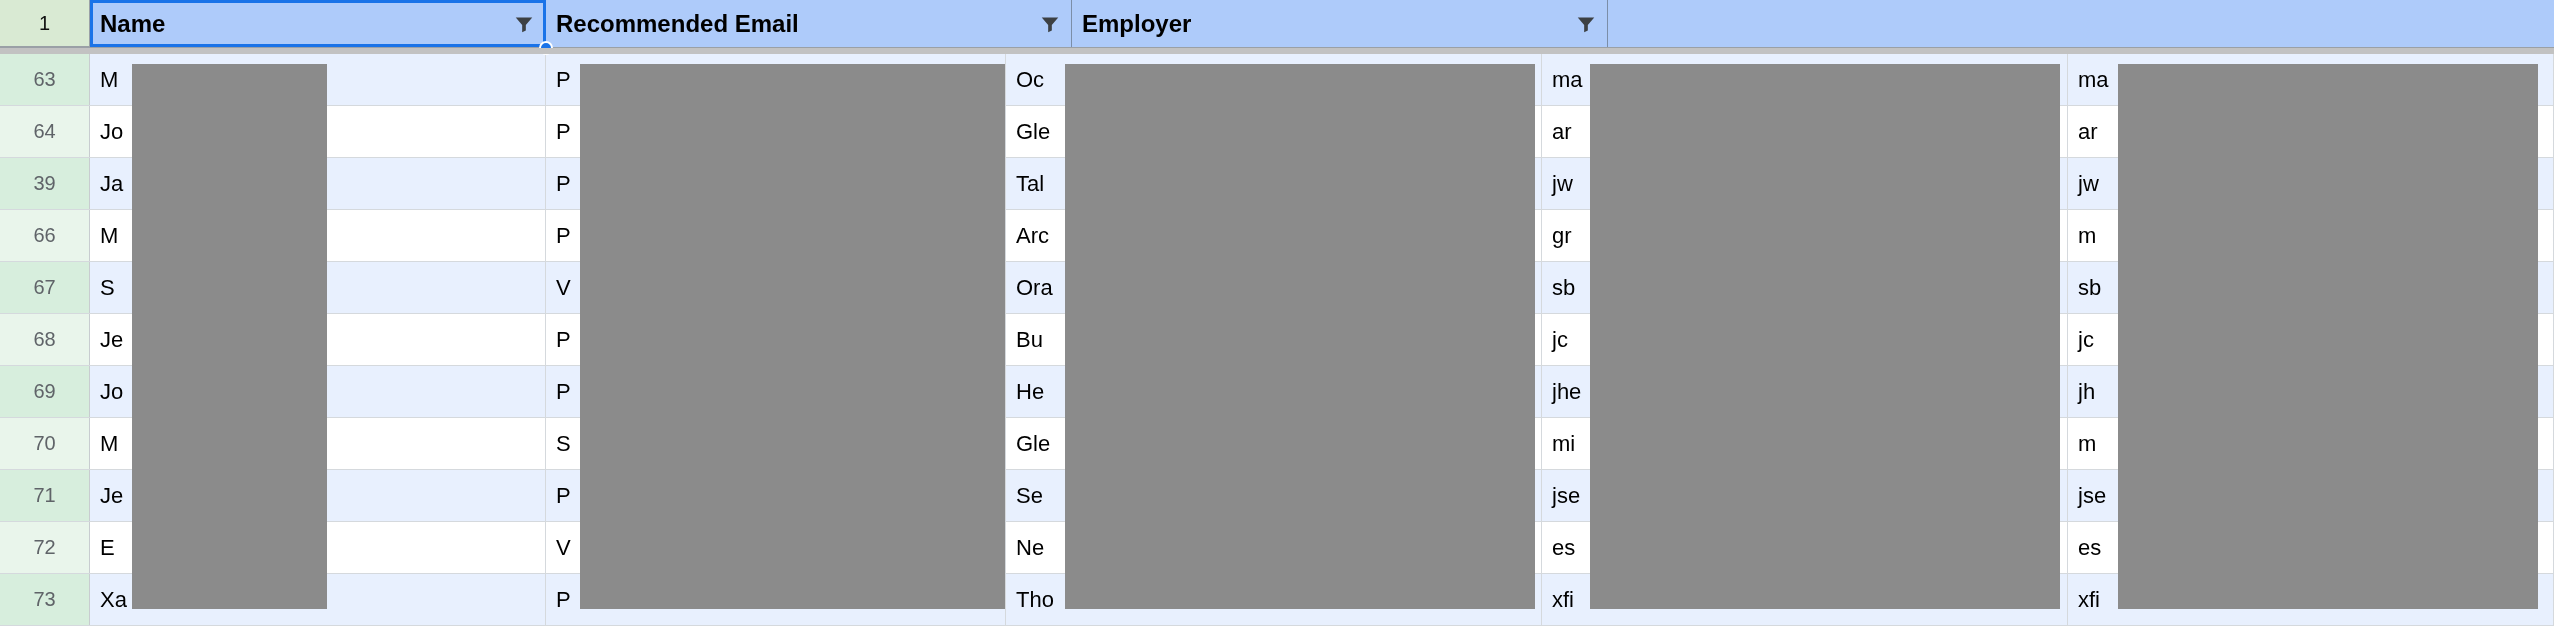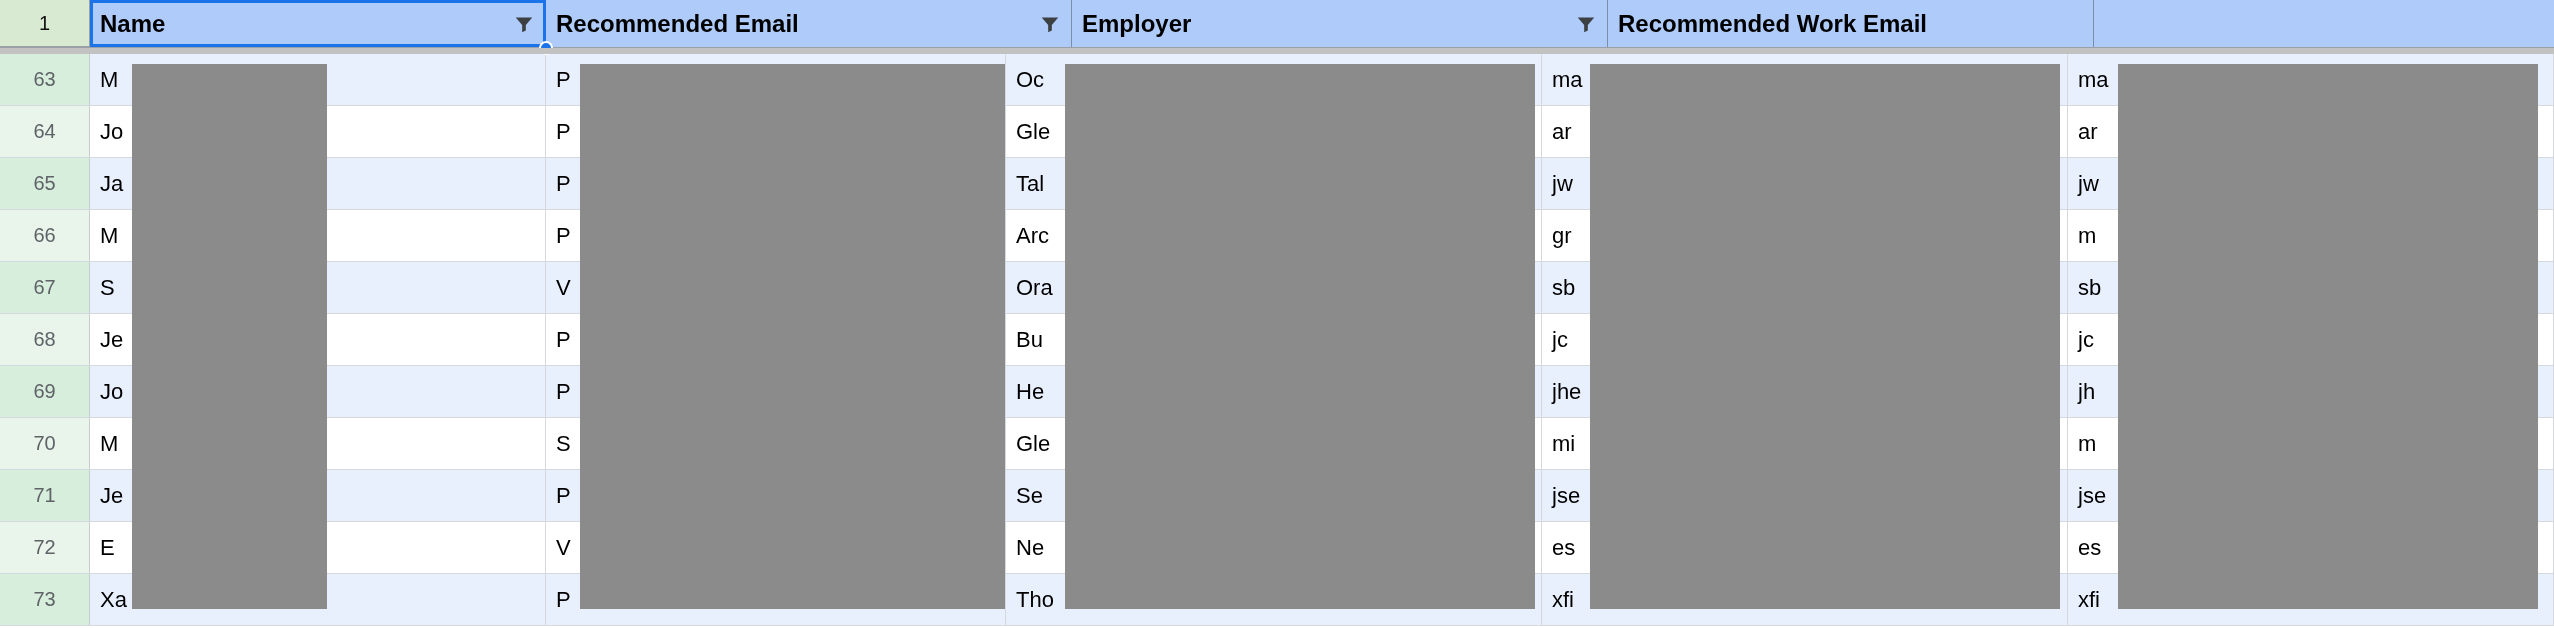--- a/index.html
+++ b/index.html
@@ -72,23 +72,20 @@
       </span>
     </div>
     <div class="col-hdr col-c">
       <span>Employer</span>
       <span class="filter">
         <svg viewBox="0 0 24 24">
             <path d="M3 5h18l-7 8v6l-4 2v-8z"></path>
           </svg>
       </span>
     </div>
-    <div class="col-hdr col-e">
-      <span>Recommended Work Email</span>
-    </div>
   </div>
 
   <div class="freeze-divider"></div>
 
   <div class="body-rows">
 
   <div class="data-row">
         <div class="rownum">63</div>
         <div class="cell col-a">M</div>
         <div class="cell col-b">P</div>
@@ -98,21 +95,21 @@
       </div>
       <div class="data-row">
         <div class="rownum">64</div>
         <div class="cell col-a">Jo</div>
         <div class="cell col-b">P</div>
         <div class="cell col-c">Gle</div>
         <div class="cell col-d">ar</div>
         <div class="cell col-e">ar</div>
       </div>
       <div class="data-row">
-        <div class="rownum">65</div>
+        <div class="rownum">39</div>
         <div class="cell col-a">Ja</div>
         <div class="cell col-b">P</div>
         <div class="cell col-c">Tal</div>
         <div class="cell col-d">jw</div>
         <div class="cell col-e">jw</div>
       </div>
       <div class="data-row">
         <div class="rownum">66</div>
         <div class="cell col-a">M</div>
         <div class="cell col-b">P</div>

